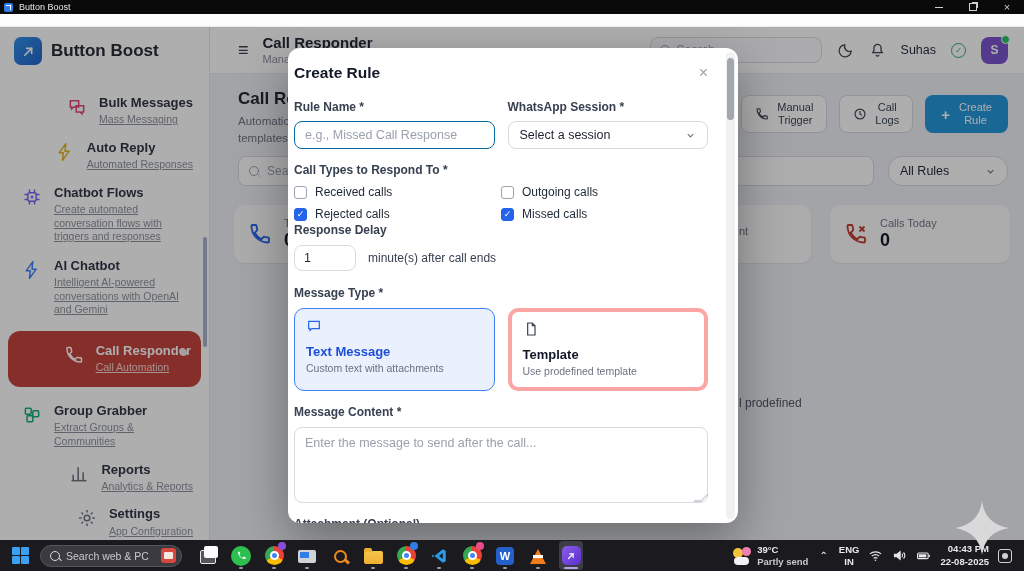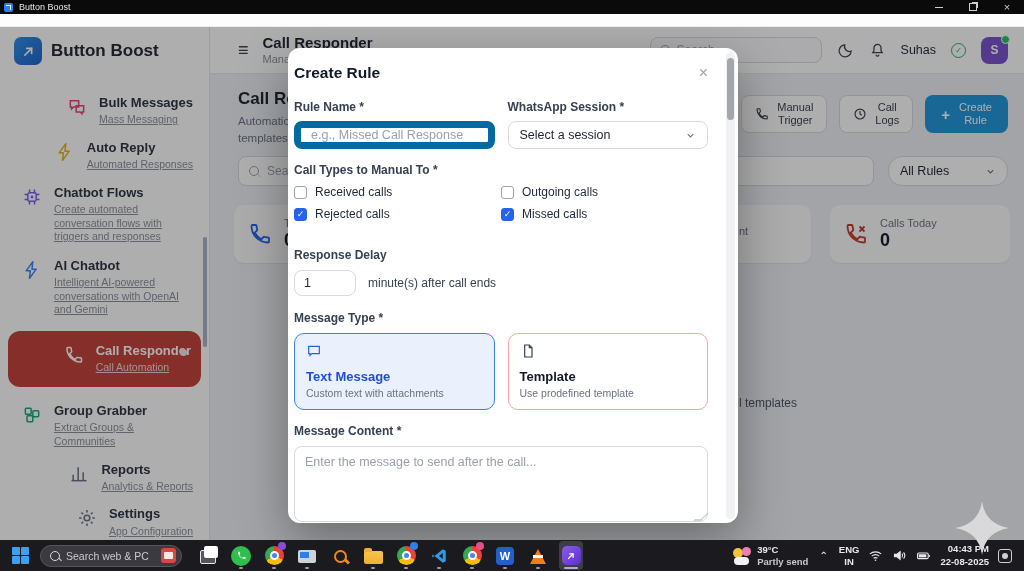--- a/index.html
+++ b/index.html
@@ -94,34 +94,34 @@
   
   .overlay { position:absolute; left:0; top:27px; width:1024px; height:513px; background:rgba(10,10,12,.33); z-index:10; }
   .modal { position:absolute; left:288px; top:48px; width:450px; height:475px; background:#ffffff; border-radius:12px; box-shadow:0 18px 50px rgba(0,0,0,.35); z-index:12; padding:16px 30px 0 6px; overflow:hidden; }
   .m-scroll-track { position:absolute; right:3px; top:4px; width:9px; height:467px; background:#f1f1f3; border-radius:5px; }
   .m-scroll-thumb { position:absolute; right:4px; top:10px; width:7px; height:62px; background:#a2a7ad; border-radius:4px; z-index:13; }
   .m-head { display:flex; align-items:center; justify-content:space-between; margin-bottom:18px; }
   .m-title { font-size:15.5px; font-weight:bold; color:#111827; }
   .m-close { font-size:16px; color:#9ca3af; line-height:1; }
   .grid2 { display:grid; grid-template-columns:1fr 1fr; column-gap:13px; }
   .f-label { font-size:12px; color:#374151; font-weight:bold; margin-bottom:7px; }
-  .t-input { width:100%; height:28px; border:7px solid #0369a1; border-radius:8px; padding:0 10px; font-size:12.5px; color:#1f2937; font-family:inherit; outline:none; background:#fff; }
+  .t-input { width:100%; height:28px; border:1px solid #0369a1; border-radius:8px; padding:0 10px; font-size:12.5px; color:#1f2937; font-family:inherit; outline:none; background:#fff; }
   .t-input::placeholder { color:#9aa1ac; }
   .sess-select { height:28px; font-size:12.5px; }
   .sect { margin-top:14px; }
   .cb-grid { display:grid; grid-template-columns:1fr 1fr; row-gap:8px; margin-top:8px; }
   .cb-item { display:flex; align-items:center; gap:8px; font-size:12px; color:#1f2937; }
   .cb { width:13px; height:13px; border:1.4px solid #9ca3af; border-radius:3px; background:#fff; flex:none; display:flex; align-items:center; justify-content:center; }
   .cb.on { background:#2563eb; border-color:#2563eb; }
   .cb.on::after { content:"✓"; color:#fff; font-size:9px; font-weight:bold; }
   .delay-row { display:flex; align-items:center; gap:12px; margin-top:8px; }
   .delay-input { width:62px; height:26px; border:1px solid #d7dbe0; border-radius:8px; padding:0 9px; font-size:12.5px; font-family:inherit; color:#1f2937; outline:none; }
   .delay-suffix { font-size:12px; color:#374151; }
   .mt-cards { display:grid; grid-template-columns:1fr 1fr; column-gap:13px; margin-top:8px; }
-  .mt-card { border:1px solid #fca5a5; border-radius:10px; padding:9px 11px 10px 11px; background:#fff; }
+  .mt-card { border:4px solid #fca5a5; border-radius:10px; padding:9px 11px 10px 11px; background:#fff; }
   .mt-card .mt-ico { width:16px; height:16px; color:#374151; }
   .mt-card .mt-ico svg { width:16px; height:16px; }
   .mt-card.on { border:1.6px solid #3b82f6; background:#eaf1fd; }
   .mt-card.on .mt-ico { color:#2563eb; }
   .mt-title { font-size:13px; font-weight:bold; color:#111827; margin-top:6px; }
   .mt-card.on .mt-title { color:#1d4ed8; }
   .mt-desc { font-size:10.5px; color:#6b7280; margin-top:3px; }
   .m-textarea { width:100%; height:76px; border:1px solid #d7dbe0; border-radius:8px; padding:8px 10px; font-size:12.5px; font-family:inherit; color:#1f2937; resize:none; outline:none; margin-top:1px; position:relative; }
   .m-textarea::placeholder { color:#9aa1ac; }
   .ta-wrap { position:relative; }
@@ -416,21 +416,21 @@
               <path d="M15.5 4.5l5 5M20.5 4.5l-5 5"></path>
             </svg>
         </span>
         <div>
           <div class="sc-label">Calls Today</div>
           <div class="sc-value">0</div>
         </div>
       </div>
     </div>
 
-    <div class="empty-frag">l templates</div>
+    <div class="empty-frag">l prodefined</div>
   </div>
 
   <div class="overlay"></div>
 
   <div class="modal">
     <div class="m-scroll-track"></div>
     <div class="m-scroll-thumb"></div>
 
     <div class="m-head">
       <div class="m-title">Create Rule</div>
@@ -447,42 +447,42 @@
         <div class="select-box sess-select">
           <span>Select a session</span>
           <span class="chev"><svg viewBox="0 0 24 24" fill="none" stroke="currentColor" stroke-width="2.4">
                 <path d="M6 9l6 6 6-6"></path>
               </svg></span>
         </div>
       </div>
     </div>
 
     <div class="sect">
-      <div class="f-label" style="margin-bottom:0;">Call Types to Manual To *</div>
+      <div class="f-label" style="margin-bottom:0;">Call Types to Respond To *</div>
       <div class="cb-grid">
         <div class="cb-item">
           <span class="cb"></span>
           <span>Received calls</span>
         </div>
         <div class="cb-item">
           <span class="cb"></span>
           <span>Outgoing calls</span>
         </div>
         <div class="cb-item">
           <span class="cb on"></span>
           <span>Rejected calls</span>
         </div>
         <div class="cb-item">
           <span class="cb on"></span>
           <span>Missed calls</span>
         </div>
       </div>
     </div>
 
-    <div class="sect" style="margin-top:27px;">
+    <div class="sect" style="margin-top:2px;">
       <div class="f-label" style="margin-bottom:0;">Response Delay</div>
       <div class="delay-row">
         <input class="delay-input" value="1" style="">
         <span class="delay-suffix">minute(s) after call ends</span>
       </div>
     </div>
 
     <div class="sect" style="margin-top:15px;">
       <div class="f-label" style="margin-bottom:0;">Message Type *</div>
       <div class="mt-cards">

